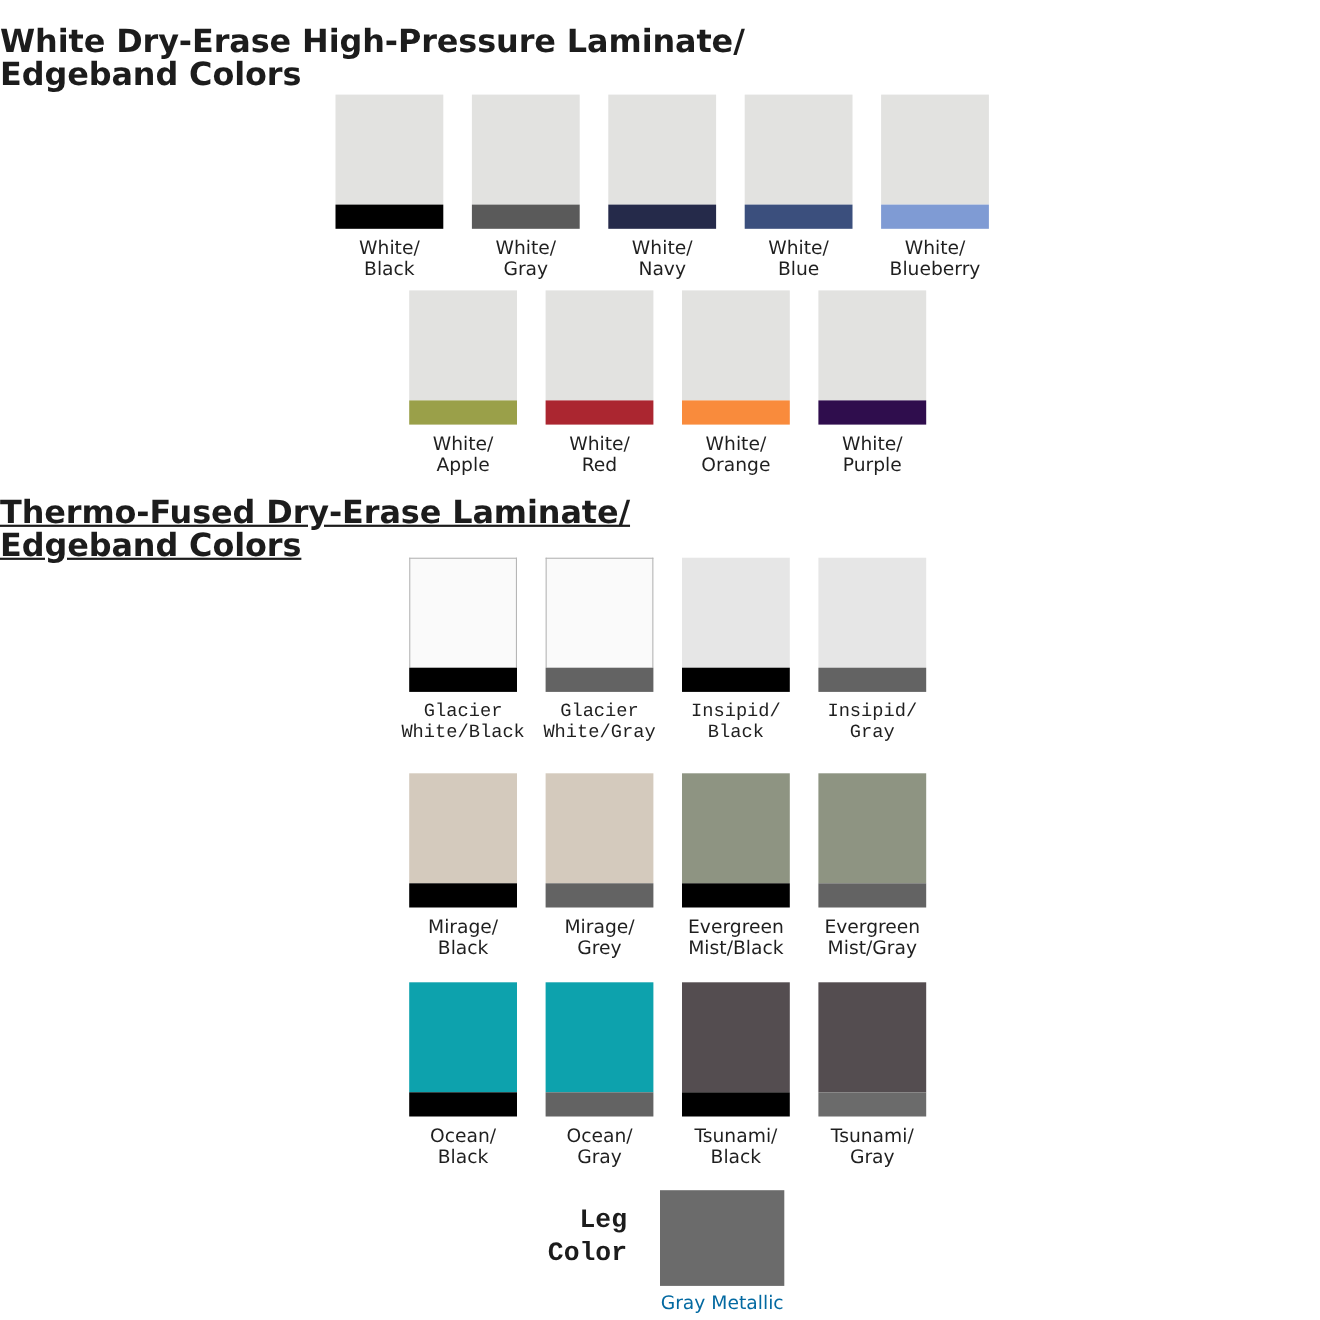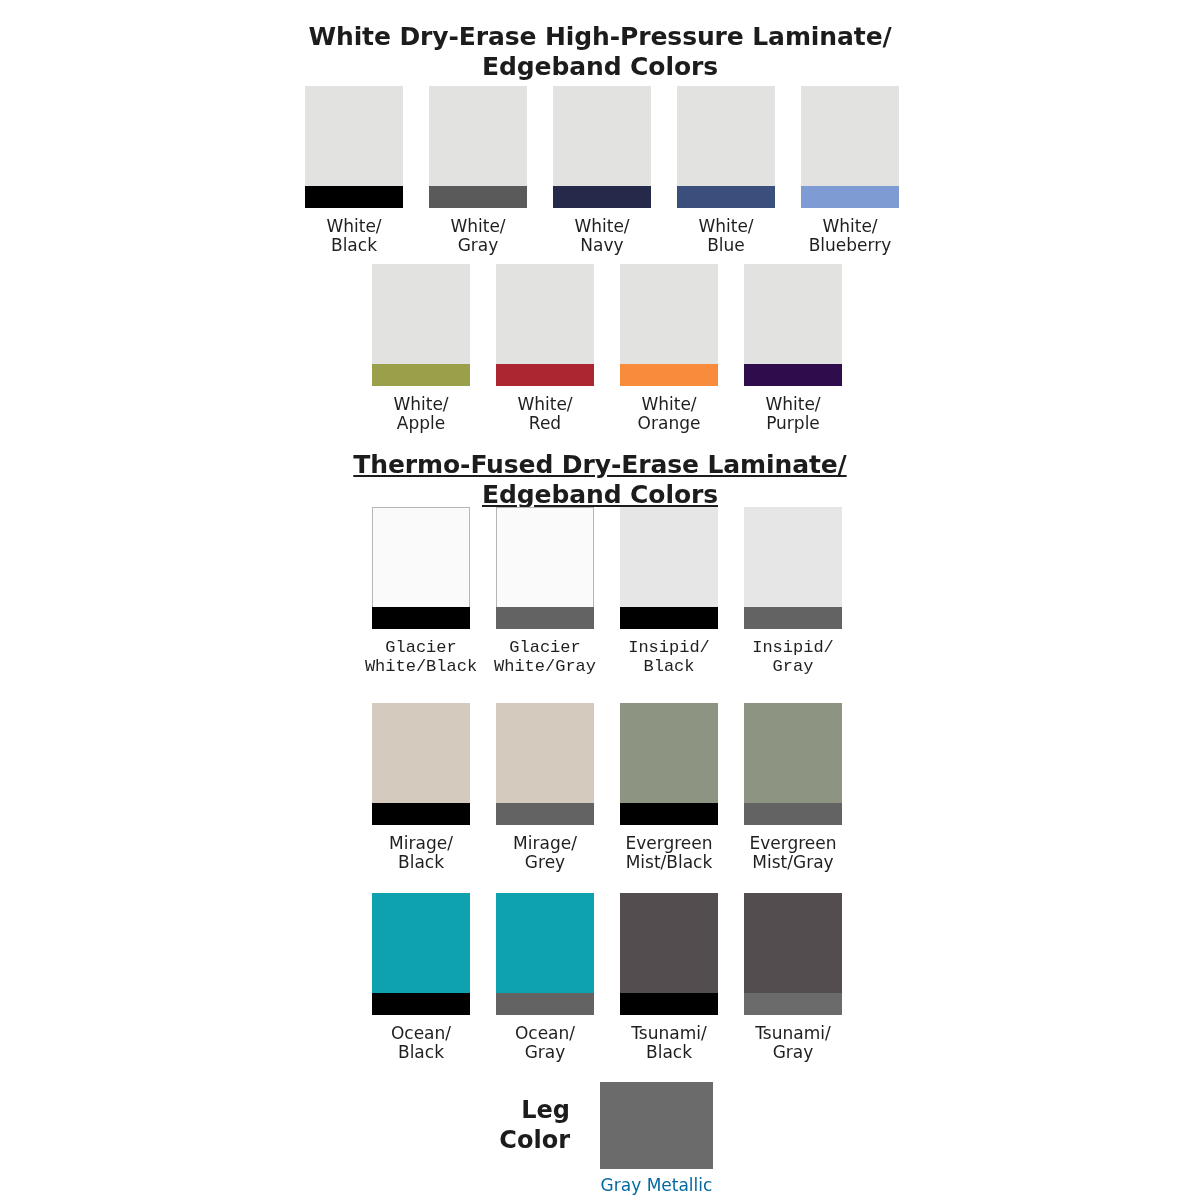--- a/index.html
+++ b/index.html
@@ -18,23 +18,22 @@
   }
 
   .page {
     position: relative;
     width: 1200px;
     height: 1200px;
   }
 
   
   .section-title {
-    text-align: center;
     font-weight: bold;
-    font-size: 25px;
+    font-size: 29px;
     line-height: 30px;
     letter-spacing: -0.1px;
     color: #1c1c1c;
     white-space: pre-line;
   }
   #hpl-title {
     position: absolute;
     left: 0;
     top: 22px;
     width: 1200px;
@@ -107,20 +106,21 @@
     position: absolute;
     left: 380px;
     top: 13px;
     width: 190px;
     text-align: right;
     font-weight: bold;
     font-size: 24px;
     line-height: 30px;
     color: #1c1c1c;
     white-space: pre-line;
+    font-family: Liberation Mono, monospace;
   }
   #leg-chip {
     position: absolute;
     left: 600px;
     top: 0px;
     width: 113px;
     height: 87px;
   }
   #leg-label {
     position: absolute;

